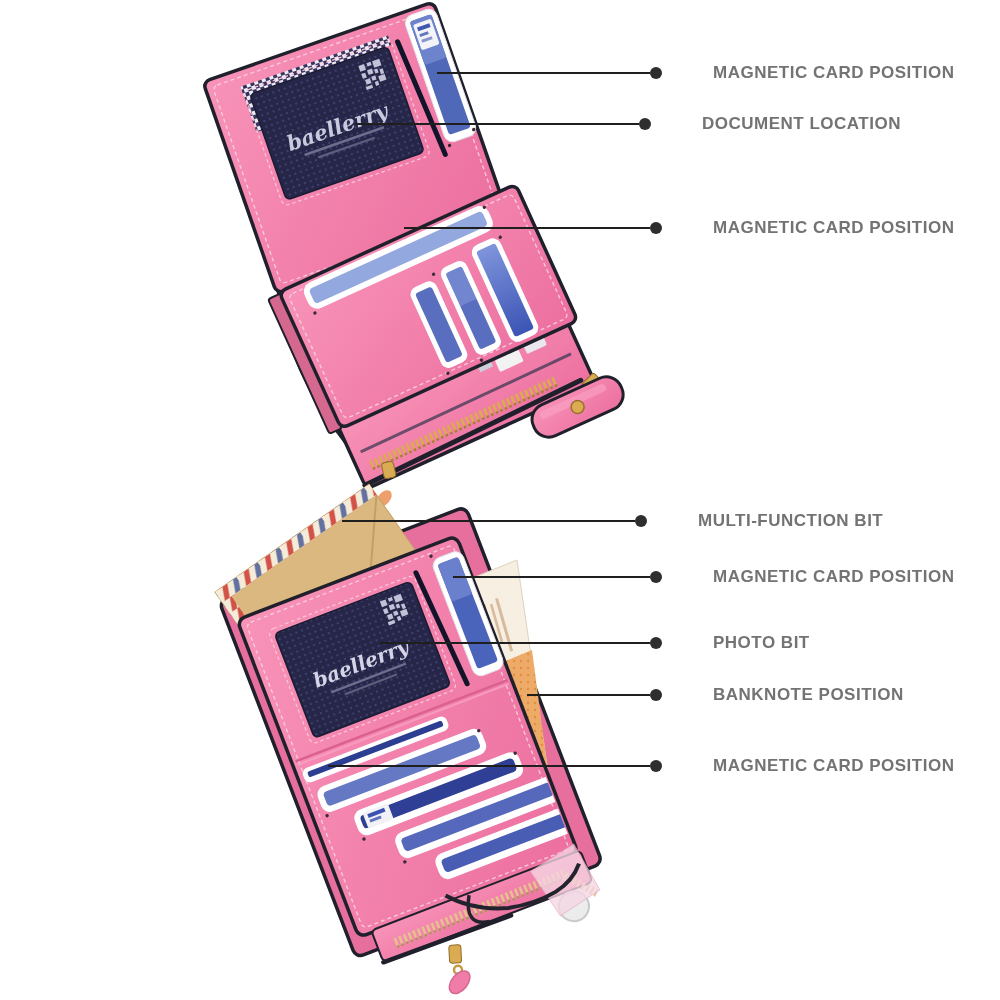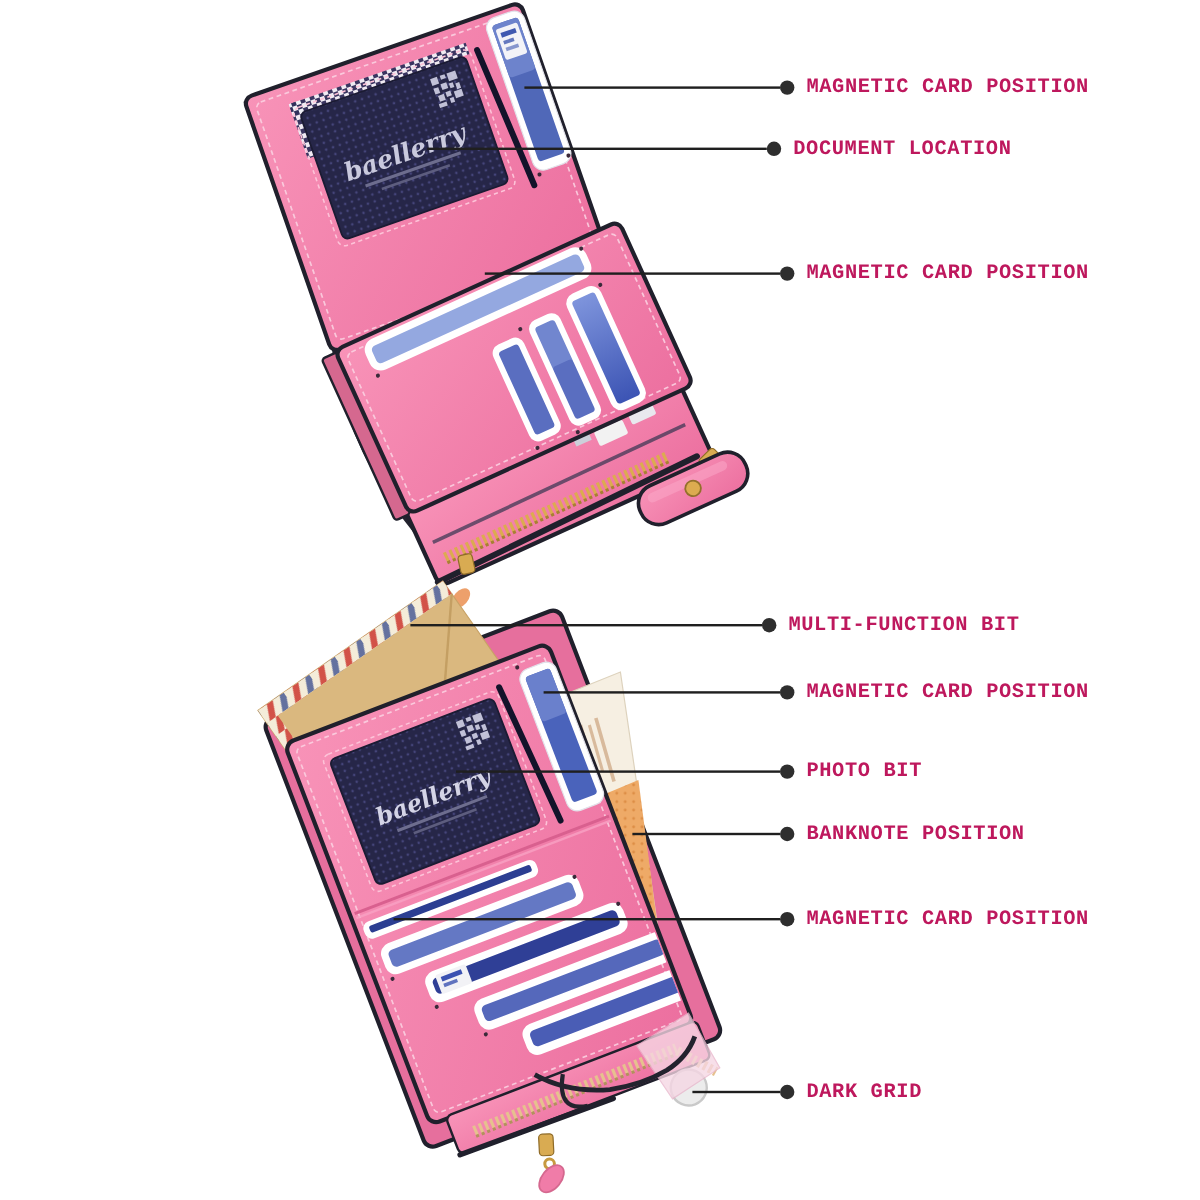--- a/index.html
+++ b/index.html
@@ -3,22 +3,22 @@
 <meta charset="utf-8">
 <style>
   html,body{margin:0;padding:0;background:#ffffff;}
   .stage{position:relative;width:1000px;height:1000px;background:#ffffff;overflow:hidden;
          font-family:"DejaVu Sans Mono",monospace;}
   .stage svg{position:absolute;left:0;top:0;}
   .annotations{position:absolute;left:0;top:0;width:1000px;height:1000px;}
   .ann-row{position:absolute;display:flex;align-items:center;height:22px;pointer-events:none;}
   .ann-line{height:2px;background:#1f1f1f;flex:none;}
   .ann-dot{width:12px;height:12px;border-radius:50%;background:#2e2e2e;margin-right:10px;flex:none;}
-  .ann-label{font-family:Liberation Mono, monospace;font-weight:bold;font-size:17px;
-             color:#be185d;white-space:nowrap;letter-spacing:.5px;}
+  .ann-label{font-family:Liberation Sans, sans-serif;font-weight:bold;font-size:17px;
+             color:#737373;white-space:nowrap;letter-spacing:.5px;margin-left:41px;}
   .brand-script{font-family:"DejaVu Serif",serif;font-style:italic;font-weight:bold;}
 </style>
 </head>
 <body>
 
 <div class="stage">
 
 <svg width="1000" height="1000" viewBox="0 0 1000 1000">
   <defs>
     <linearGradient id="gpink" x1="0" y1="0" x2="1" y2="1">
@@ -264,20 +264,15 @@
       <div class="ann-row" style="left: 380px; top: 632px;">
         <span class="ann-line" style="width: 270px;"></span>
         <span class="ann-dot"></span>
         <span class="ann-label">PHOTO BIT</span>
       </div>
       <div class="ann-row" style="left: 328px; top: 755px;">
         <span class="ann-line" style="width: 322px;"></span>
         <span class="ann-dot"></span>
         <span class="ann-label">MAGNETIC CARD POSITION</span>
       </div>
-      <div class="ann-row" style="left: 577px; top: 899px;">
-        <span class="ann-line" style="width: 73px;"></span>
-        <span class="ann-dot"></span>
-        <span class="ann-label">DARK GRID</span>
-      </div>
     </div>
 
 </div>
 
 </body></html>

